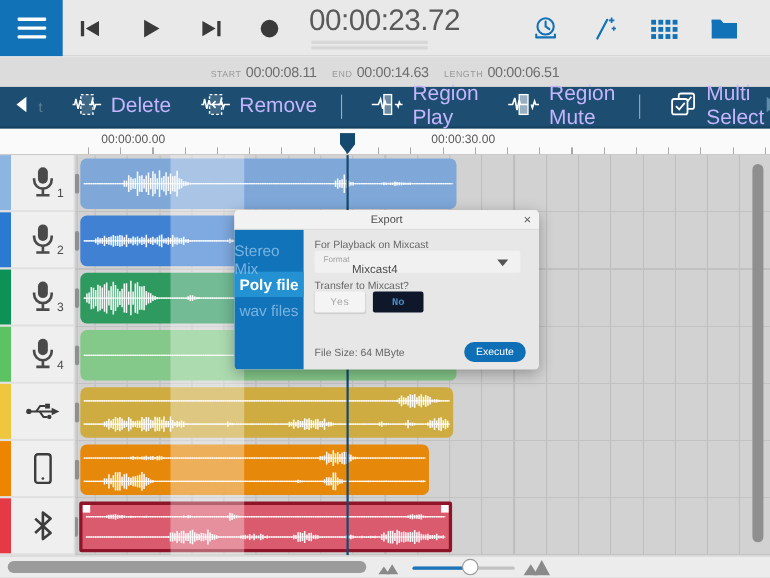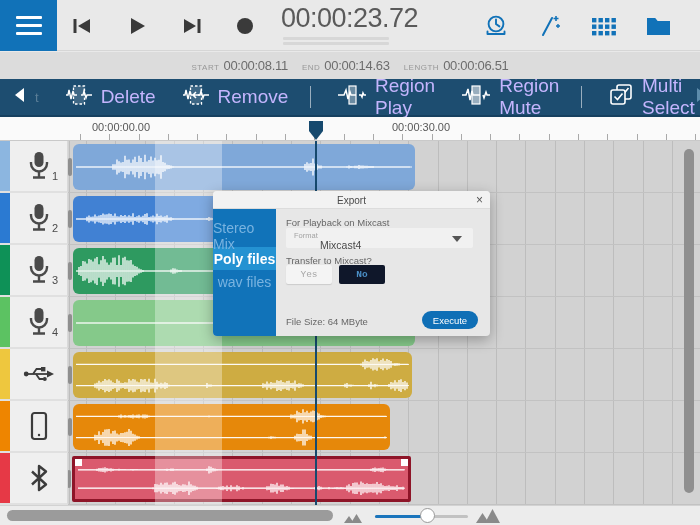--- a/index.html
+++ b/index.html
@@ -393,21 +393,21 @@
     </div>
 </div>
 
 <div id="export-dialog" class="abs">
   <div id="dlg-titlebar">
     <div id="dlg-title">Export</div>
     <div id="dlg-close">×</div>
   </div>
   <div id="dlg-sidebar">
       <div class="dlg-tab">Stereo Mix</div>
-      <div class="dlg-tab active">Poly files</div>
+      <div class="dlg-tab active">Poly file</div>
       <div class="dlg-tab">wav files</div>
     </div>
   <div id="dlg-content">
     <div id="dlg-heading">For Playback on Mixcast</div>
     <div id="format-field">
       <span id="format-label">Format</span>
       <span id="format-value">Mixcast4</span>
       <span id="format-caret"></span>
     </div>
     <div id="transfer-q">Transfer to Mixcast?</div>

